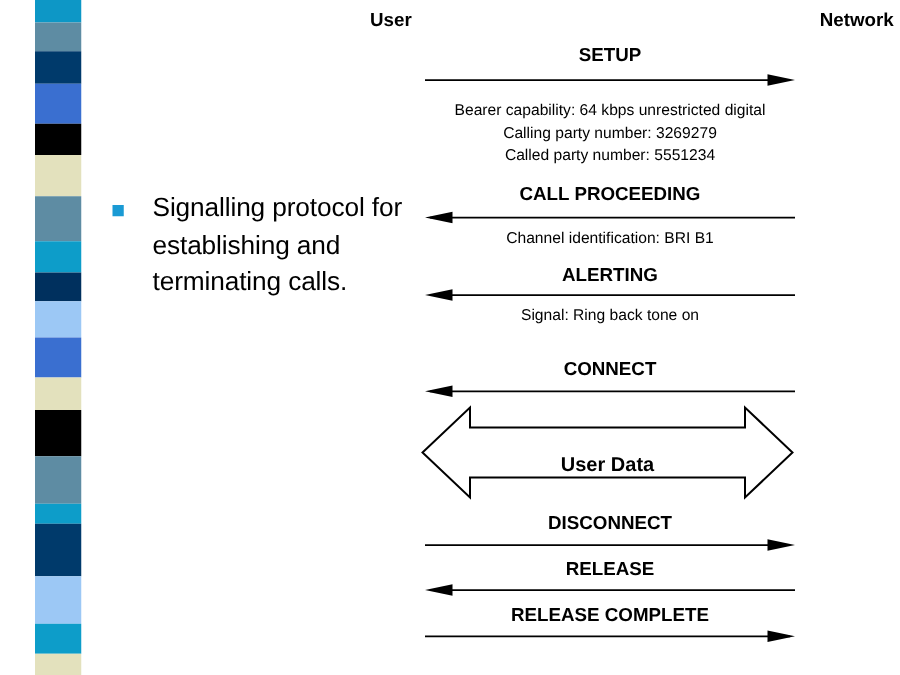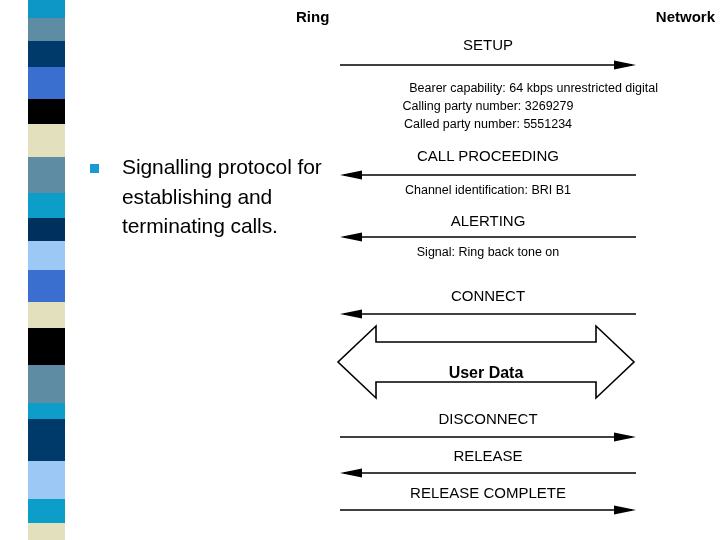--- a/index.html
+++ b/index.html
@@ -92,42 +92,42 @@
     position: absolute;
     left: 60px;
     width: 296px;
   }
   .msg-label {
     position: absolute;
     left: 0;
     width: 296px;
     text-align: center;
     font-size: 15px;
-    font-weight: normal;
+    font-weight: bold;
     color: #000000;
     white-space: nowrap;
     line-height: 17px;
   }
   .msg-arrow {
     position: absolute;
     left: 0;
     width: 296px;
     height: 11px;
   }
   .sub-note {
     position: absolute;
     left: 0;
     width: 296px;
     text-align: center;
     font-size: 12.5px;
     color: #000000;
     white-space: nowrap;
     line-height: 16px;
   }
-  .sub-note.block { width: 340px; left: -22px; text-align: right; }
+  .sub-note.block { width: 340px; left: -22px; }
 
   
   #user-data-shape {
     position: absolute;
     left: 56px;
     top: 324px;
     width: 300px;
     height: 76px;
   }
   #user-data-label {
@@ -168,21 +168,21 @@
       <div class="band" style="top: 523px; height: 18px; background: rgb(227, 225, 189);"></div>
     </div>
 
 
   <div id="bullet-block">
     <span id="bullet-marker"></span>
     <div id="bullet-text">Signalling protocol for establishing and terminating calls.</div>
   </div>
 
   <div id="diagram">
-    <div class="endpoint-label" id="label-user">Ring</div>
+    <div class="endpoint-label" id="label-user">User</div>
     <div class="endpoint-label" id="label-network">Network</div>
 
     <div id="messages-layer">
         <div class="msg" style="top: 0px;">
           <div class="msg-label" style="top: 36px;">SETUP</div>
           <div class="msg-arrow" style="top: 56px;"><svg width="296" height="11" viewBox="0 0 296 11">
               <line y1="6" y2="6" stroke="#000000" stroke-width="1.4" x1="0" x2="292"></line>
               <polygon fill="#000000" points="296,6 274,1.4000000000000004 274,10.6"></polygon>
             </svg></div>
           <div class="sub-note block" style="top: 80px;">Bearer capability: 64 kbps unrestricted digital</div>

